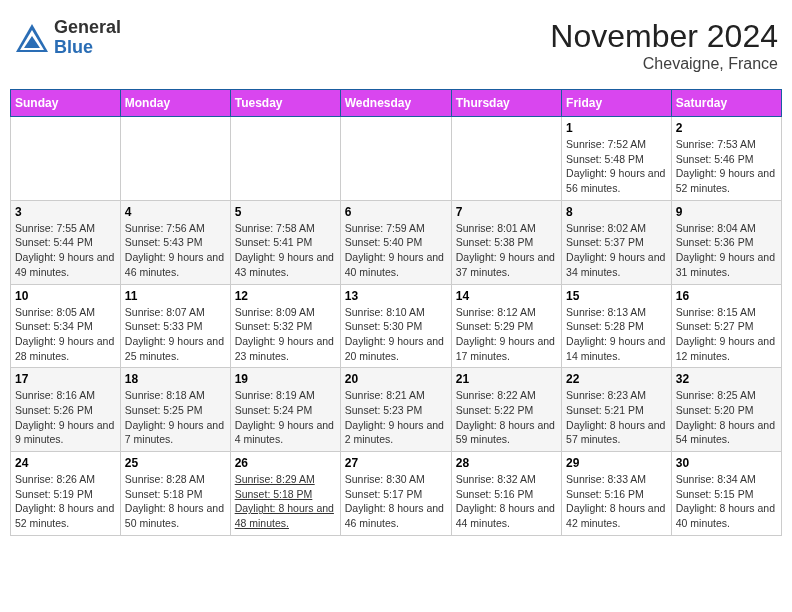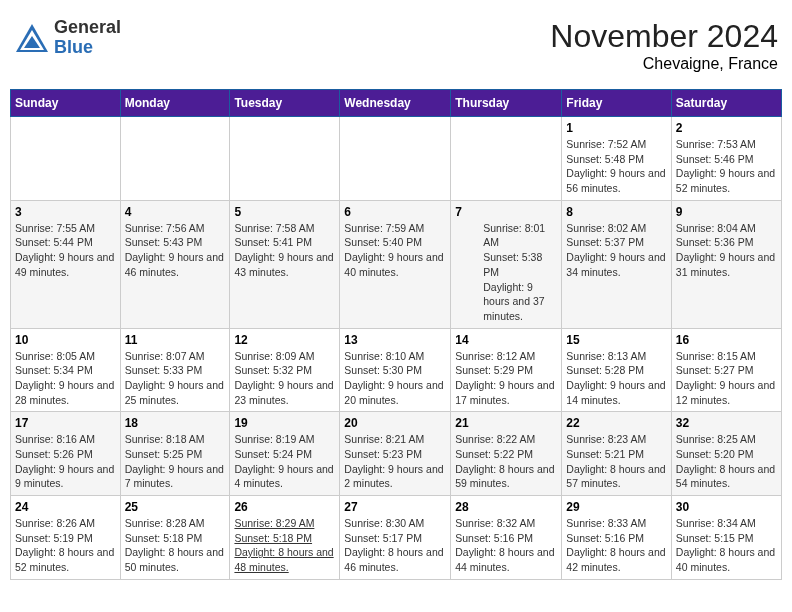--- a/index.html
+++ b/index.html
@@ -38,29 +38,29 @@
     .title-area {
       text-align: right;
     }
     .month-title {
       font-size: 32px;
       font-weight: normal;
       color: #222;
     }
     .location {
       font-size: 16px;
-      color: #000000;
+      color: #404040;
     }
     .calendar {
       width: 100%;
       border-collapse: collapse;
       font-size: 11px;
     }
     .calendar th {
-      background: #4c1d95;
+      background: #d946ef;
       color: #fff;
       padding: 6px 4px;
       text-align: left;
       font-size: 12px;
       font-weight: bold;
       border: 1px solid #1a5da0;
     }
     .calendar td {
       border: 1px solid #ccc;
       vertical-align: top;
@@ -161,21 +161,21 @@
 Daylight: 9 hours and 43 minutes.</div>
         </td>
         <td>
           <div class="day-num">6</div>
           <div class="day-info" style="white-space: pre-line;">Sunrise: 7:59 AM
 Sunset: 5:40 PM
 Daylight: 9 hours and 40 minutes.</div>
         </td>
         <td>
           <div class="day-num">7</div>
-          <div class="day-info" style="white-space: pre-line; margin-left: 28px;">Sunrise: 8:01 AM
+          <div class="day-info" style="white-space: pre-line;">Sunrise: 8:01 AM
 Sunset: 5:38 PM
 Daylight: 9 hours and 37 minutes.</div>
         </td>
         <td>
           <div class="day-num">8</div>
           <div class="day-info" style="white-space: pre-line;">Sunrise: 8:02 AM
 Sunset: 5:37 PM
 Daylight: 9 hours and 34 minutes.</div>
         </td>
         <td>

